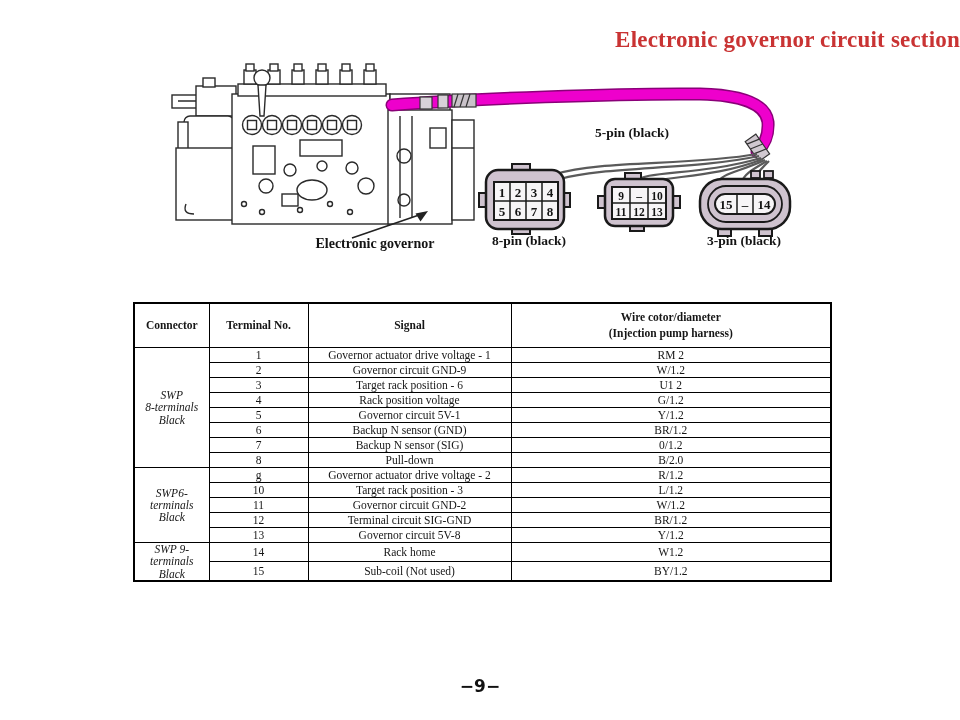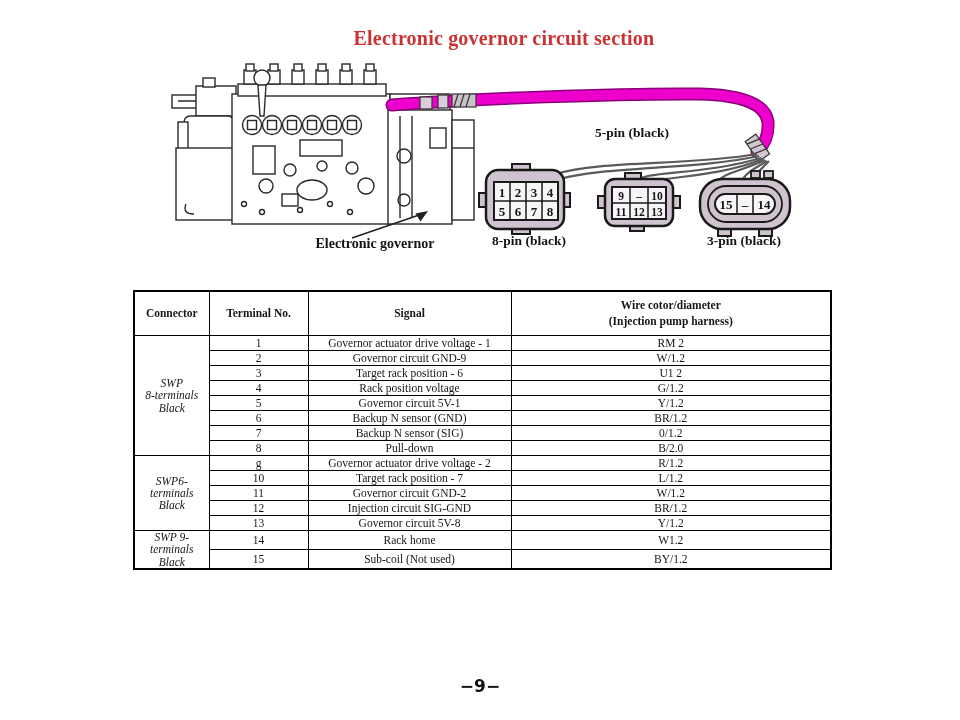--- a/index.html
+++ b/index.html
@@ -1,23 +1,23 @@
 <!DOCTYPE html>
 <html><head>
 <meta charset="utf-8">
 <style>
   html,body{margin:0;padding:0;background:#e9e9e9;}
   .page{position:relative;width:960px;height:720px;background:#ffffff;overflow:hidden;
         font-family:"Liberation Serif",serif;}
-  .page-title{position:absolute;left:0;right:0;top:27px;text-align:center;
-        font-family:"Liberation Serif",serif;font-weight:bold;font-size:20px;letter-spacing:.2px;padding-left:48px;}
+  .page-title{position:absolute;left:0;right:0;top:27px;text-align:right;
+        font-family:"Liberation Serif",serif;font-weight:bold;font-size:23px;letter-spacing:.2px;padding-left:48px;}
   .diagram-svg{position:absolute;left:0;top:58px;width:960px;height:217px;}
   .svg-label{font-family:"Liberation Serif",serif;font-weight:bold;fill:#141414;}
   .pin-num{font-family:"Liberation Serif",serif;font-weight:bold;fill:#141414;}
-  .table-wrap{position:absolute;left:133px;top:290px;width:632px;}
+  .table-wrap{position:absolute;left:133px;top:302px;width:632px;}
   table.wiring{width:100%;border-collapse:collapse;table-layout:fixed;border:2px solid #000;}
   table.wiring th,table.wiring td{border:1px solid #000;text-align:center;vertical-align:middle;
         color:#161616;padding:0;overflow:hidden;}
   table.wiring thead th{height:43px;font-size:11.5px;font-weight:bold;line-height:1.35;}
   th.wire-header{white-space:pre-line;}
   table.wiring tbody td{height:14px;font-size:11.5px;line-height:1.05;}
   table.wiring tbody tr.group-2 td{height:18px;}
   td.connector-cell{white-space:pre-line;font-size:11px;line-height:1.35;font-style:italic;}
   .page-number{position:absolute;left:0;right:0;top:676px;text-align:center;
         font-family:"DejaVu Sans",sans-serif;font-weight:bold;font-size:17px;color:#111;}
@@ -261,31 +261,31 @@
           <tr class="group-1">
             <td rowspan="5" class="connector-cell">SWP6-
 terminals
 Black</td>
             <td class="terminal-cell">g</td>
             <td class="signal-cell">Governor actuator drive voltage - 2</td>
             <td class="wire-cell">R/1.2</td>
           </tr>
           <tr class="group-1">
             <td class="terminal-cell">10</td>
-            <td class="signal-cell">Target rack position - 7</td>
+            <td class="signal-cell">Target rack position - 3</td>
             <td class="wire-cell">L/1.2</td>
           </tr>
           <tr class="group-1">
             <td class="terminal-cell">11</td>
             <td class="signal-cell">Governor circuit GND-2</td>
             <td class="wire-cell">W/1.2</td>
           </tr>
           <tr class="group-1">
             <td class="terminal-cell">12</td>
-            <td class="signal-cell">Injection circuit SIG-GND</td>
+            <td class="signal-cell">Terminal circuit SIG-GND</td>
             <td class="wire-cell">BR/1.2</td>
           </tr>
           <tr class="group-1">
             <td class="terminal-cell">13</td>
             <td class="signal-cell">Governor circuit 5V-8</td>
             <td class="wire-cell">Y/1.2</td>
           </tr>
           <tr class="group-2">
             <td rowspan="2" class="connector-cell">SWP 9-
 terminals

